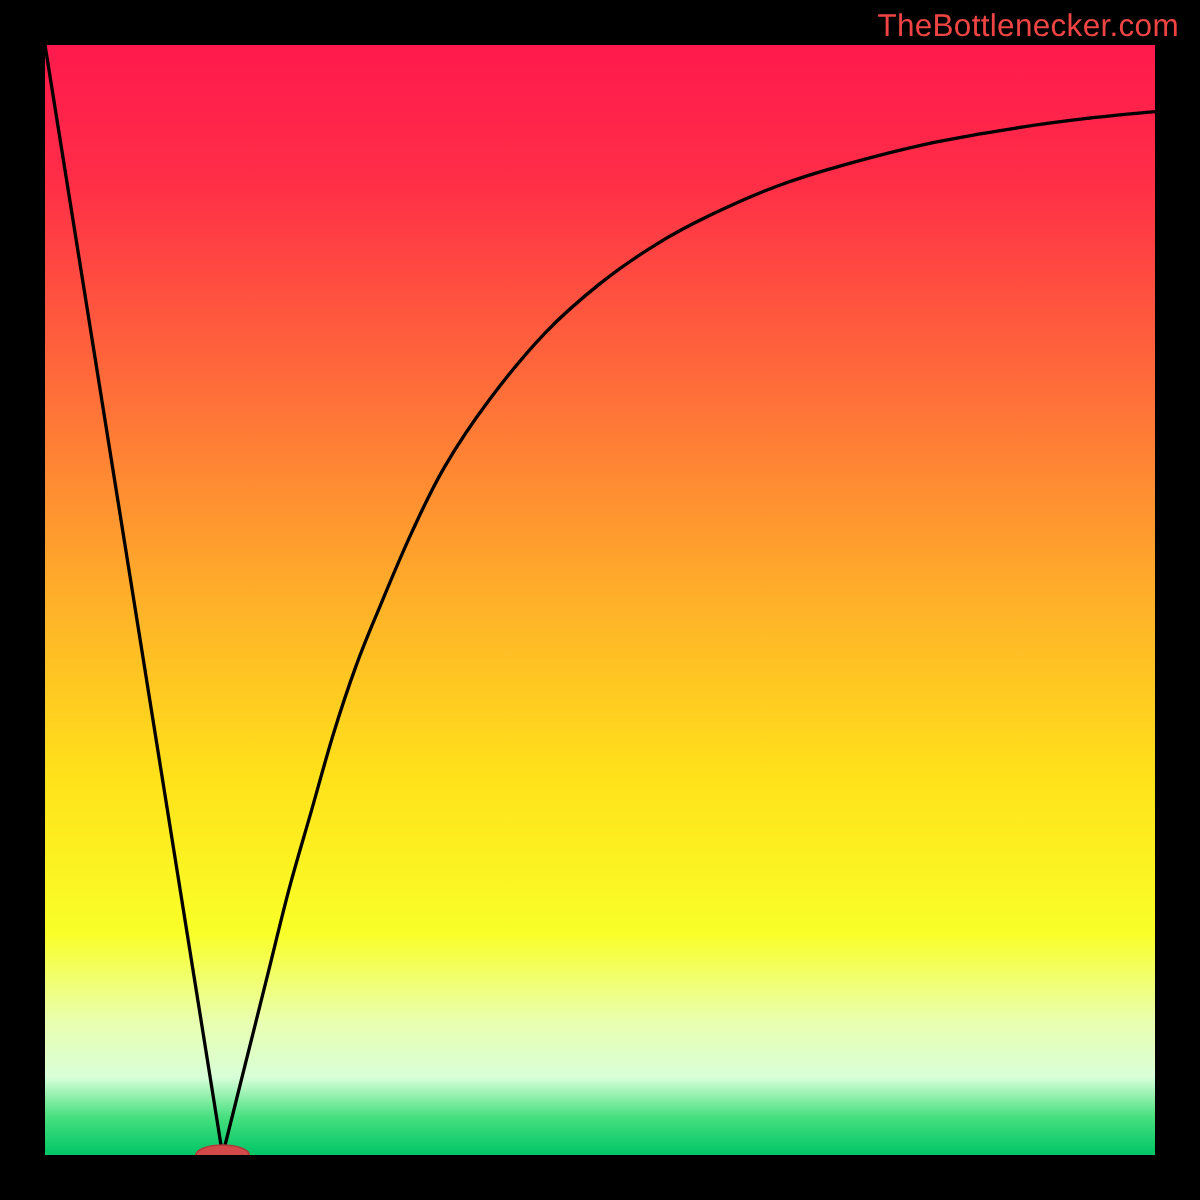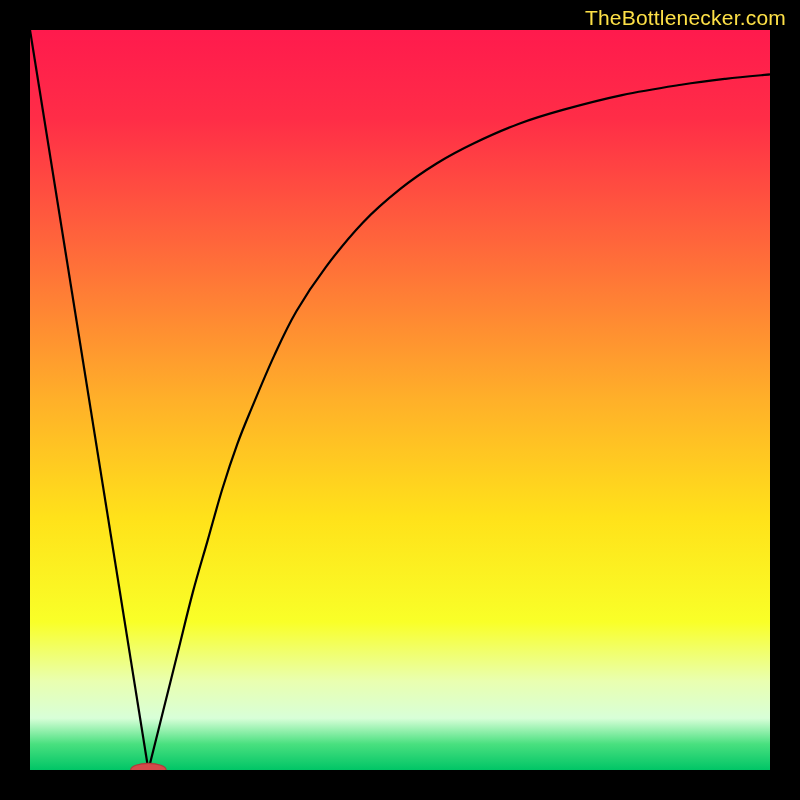--- a/index.html
+++ b/index.html
@@ -21,21 +21,21 @@
     position: absolute;
     left: 30px;
     top: 30px;
     width: 740px;
     height: 740px;
   }
   .watermark {
     position: absolute;
     top: 6px;
     right: 14px;
-    color: #fde047;
+    color: #ef4444;
     font-size: 21px;
     font-weight: 400;
     letter-spacing: 0.2px;
   }
 </style>
 </head>
 <body>
 
 <div class="frame">
   <div class="watermark">TheBottlenecker.com</div>

